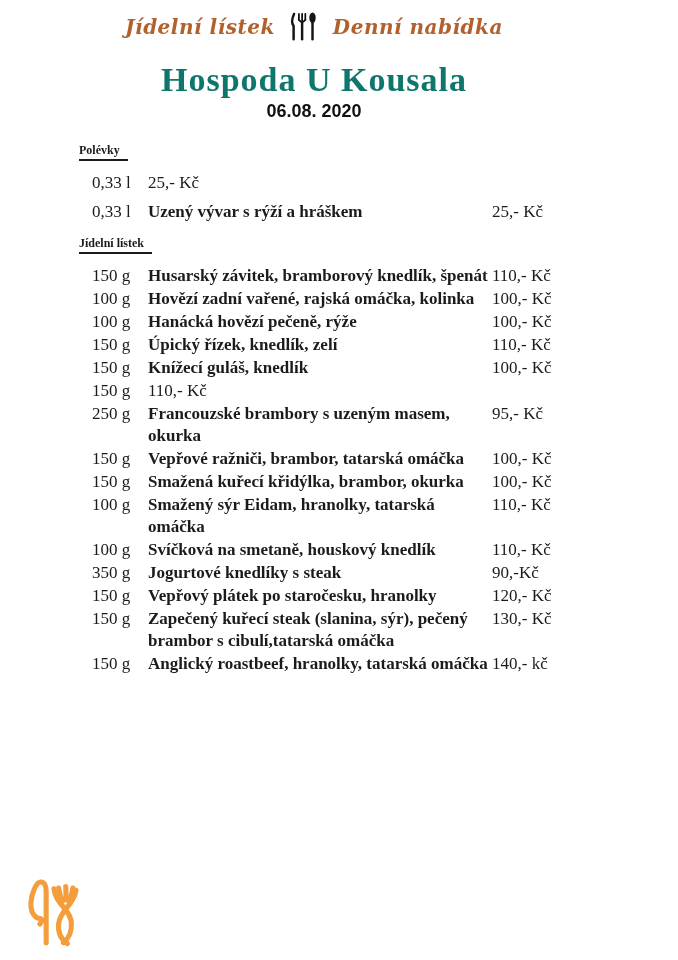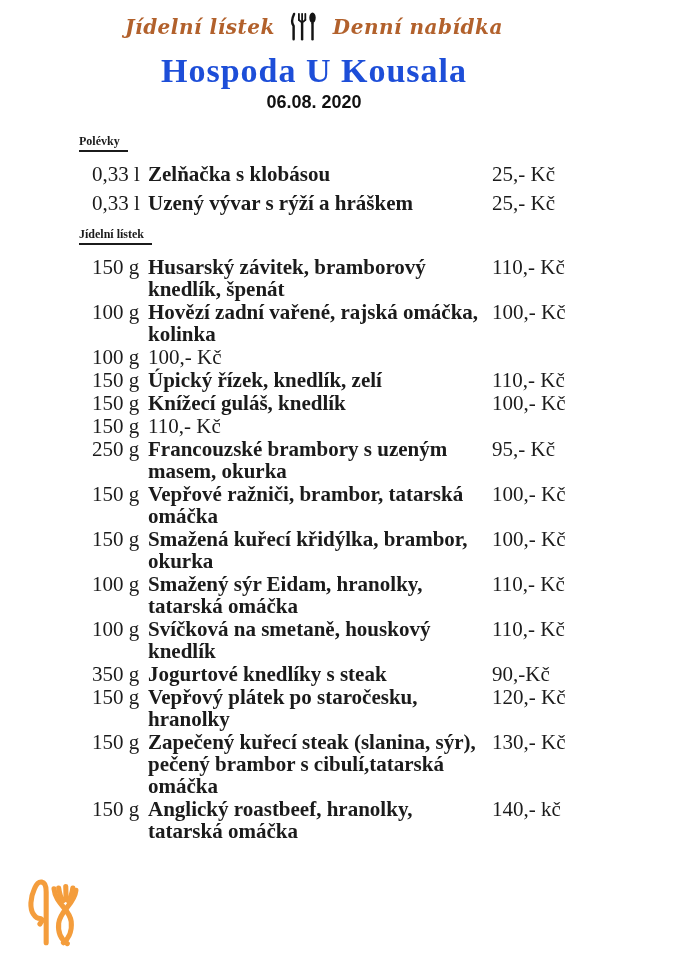--- a/index.html
+++ b/index.html
@@ -21,21 +21,21 @@
     font-family:"DejaVu Serif", serif;
     font-style:italic; font-weight:bold;
     font-size:20px; letter-spacing:0.5px;
     color:#b2612c;
   }
   .brand-cutlery { width:34px; height:32px; flex:0 0 auto; }
   
   .title {
     text-align:center; font-weight:bold;
     font-size:34px; letter-spacing:1px;
-    margin-top:9px; color:#1d4ed8;
+    margin-top:18px; color:#0f766e;
   }
   .date {
     text-align:center;
     font-family:"Liberation Sans", sans-serif;
     font-weight:bold; font-size:18px;
     margin-top:2px; color:#111;
   }
   
   .menu { margin:21px 0 0 79px; width:483px; }
   .section-heading {
@@ -44,21 +44,21 @@
   }
   .section-heading span {
     display:inline-block;
     border-bottom:2px solid #1b1b1b;
     padding:0 8px 1px 0;
   }
   .rows { margin-left:13px; }
   .row {
     display:grid;
     grid-template-columns:56px 344px 1fr;
-    font-size:21px; line-height:22px;
+    font-size:17px; line-height:22px;
     margin-bottom:1px;
   }
   .soups .row { margin-bottom:7px; }
   .qty  { font-weight:normal; }
   .name { font-weight:bold; padding-right:4px; }
   .price{ text-align:left; white-space:nowrap; align-self:start; }
   
   .footer-logo {
     position:absolute; left:18px; top:862px;
     width:72px; height:88px;
@@ -94,21 +94,20 @@
   <div class="date">06.08. 2020</div>
 
   <div class="menu">
 
     <div class="section-heading">
       <span>Polévky</span>
     </div>
     <div class="rows soups">
       <div class="row">
         <span class="qty">0,33 l</span>
-        <span class="name">Zelňačka s klobásou</span>
         <span class="price">25,- Kč</span>
       </div>
       <div class="row">
         <span class="qty">0,33 l</span>
         <span class="name">Uzený vývar s rýží a hráškem</span>
         <span class="price">25,- Kč</span>
       </div>
     </div>
 
     <div class="section-heading">
@@ -120,20 +119,21 @@
         <span class="name">Husarský závitek, bramborový knedlík, špenát</span>
         <span class="price">110,- Kč</span>
       </div>
       <div class="row">
         <span class="qty">100 g</span>
         <span class="name">Hovězí zadní vařené, rajská omáčka, kolinka</span>
         <span class="price">100,- Kč</span>
       </div>
       <div class="row">
         <span class="qty">100 g</span>
+        <span class="name">Hanácká hovězí pečeně, rýže</span>
         <span class="price">100,- Kč</span>
       </div>
       <div class="row">
         <span class="qty">150 g</span>
         <span class="name">Úpický řízek, knedlík, zelí</span>
         <span class="price">110,- Kč</span>
       </div>
       <div class="row">
         <span class="qty">150 g</span>
         <span class="name">Knížecí guláš, knedlík</span>

